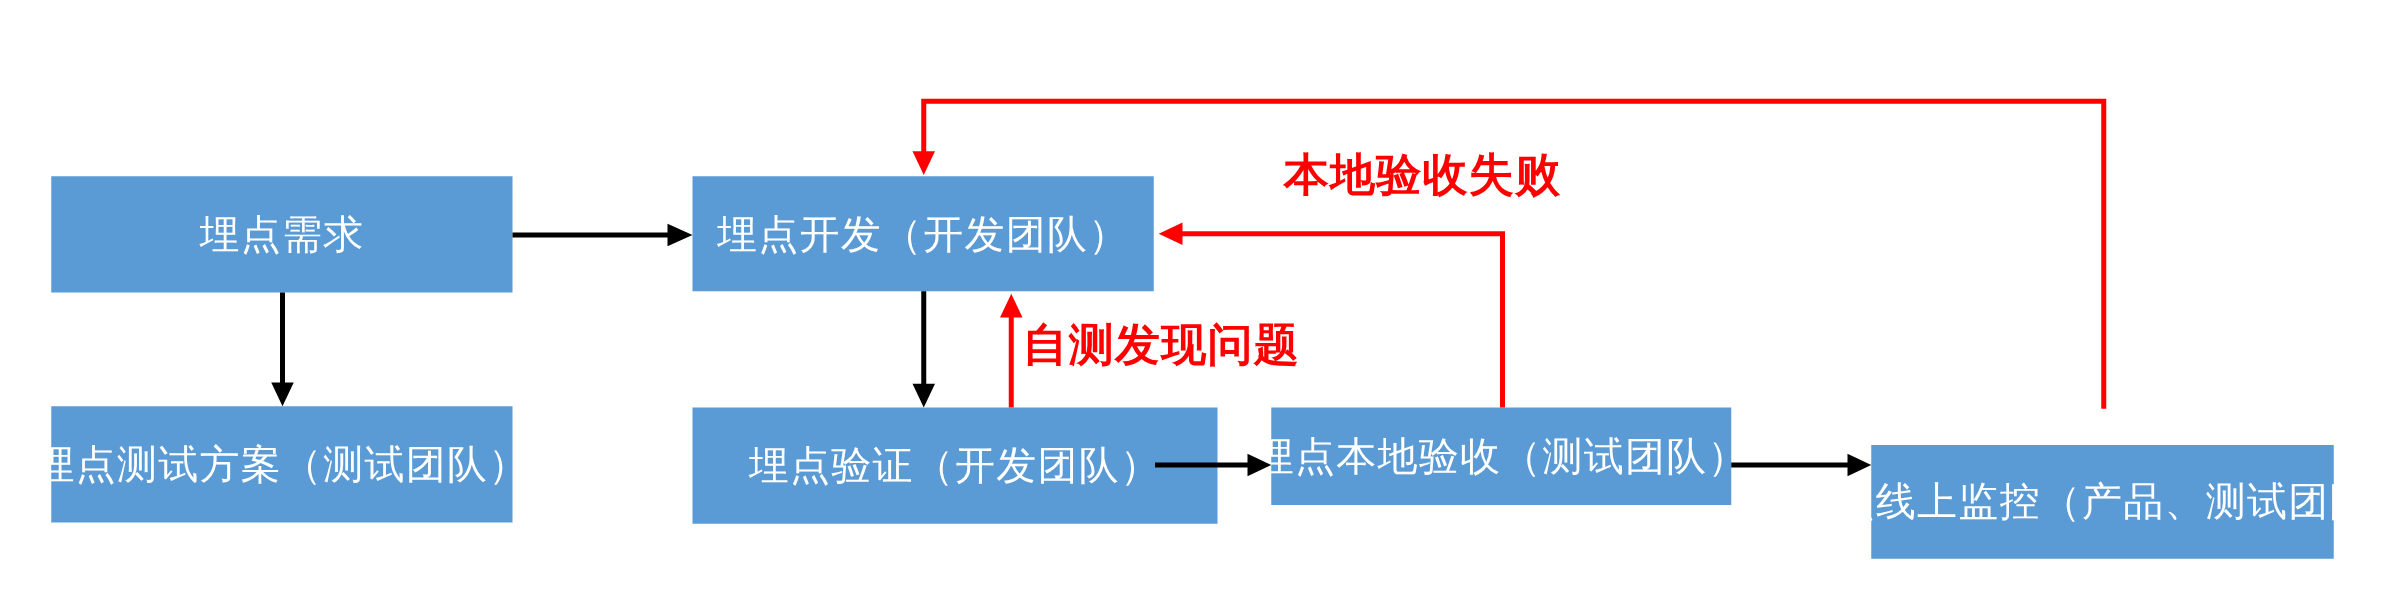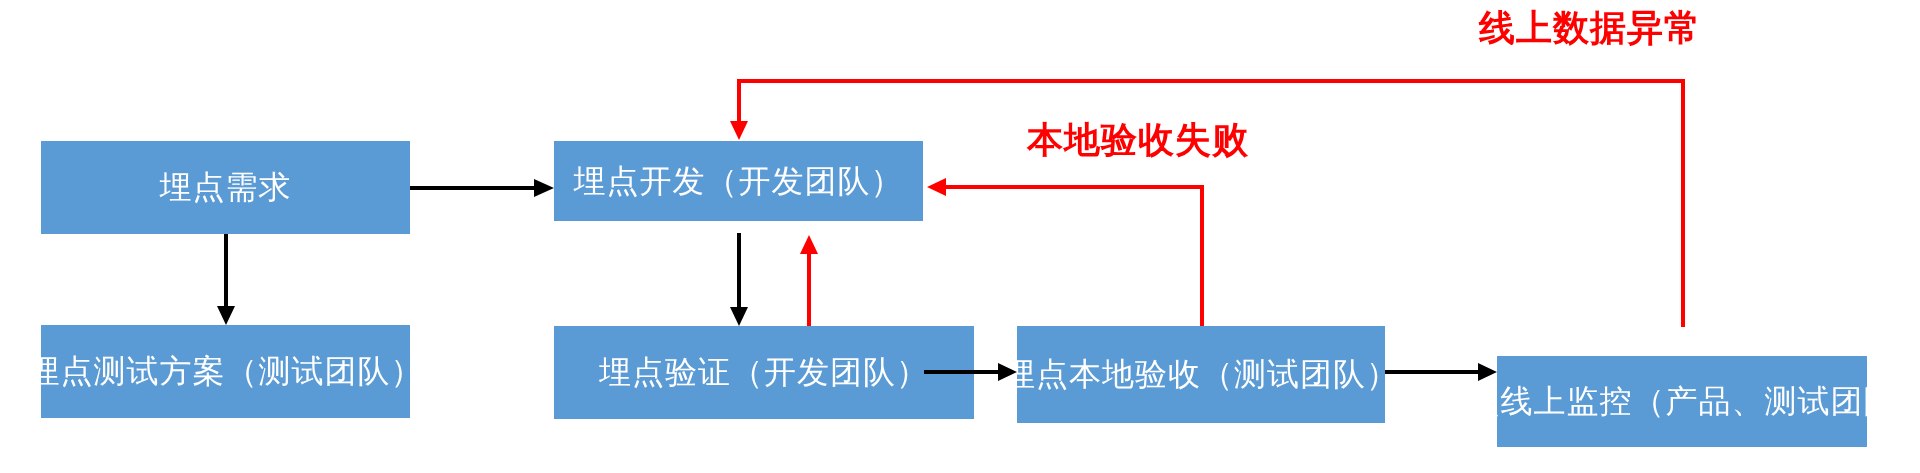--- a/index.html
+++ b/index.html
@@ -26,25 +26,25 @@
     text-align: center;
   }
   .node-title, .node-team {
     font-size: 32px;
     line-height: 45px;
     white-space: nowrap;
     letter-spacing: 1px;
   }
   
   .n1 { left: 41px;   top: 141px; width: 369px; height: 93px; }
-  .n2 { left: 554px;  top: 141px; width: 369px; height: 80px; }
+  .n2 { left: 554px;  top: 141px; width: 369px; height: 92px; }
   
   .n3 { left: 41px;   top: 325px; width: 369px; height: 93px; }
   .n4 { left: 554px;  top: 326px; width: 420px; height: 93px; }
-  .n5 { left: 1017px; top: 326px; width: 368px; height: 97px; }
+  .n5 { left: 1017px; top: 326px; width: 368px; height: 78px; }
   .n6 { left: 1497px; top: 327px; width: 370px; height: 91px; margin-top: 29px; }
 
   .edges-layer {
     position: absolute;
     left: 0; top: 0;
     width: 1920px;
     height: 473px;
     pointer-events: none;
   }
   .flow-line {
@@ -137,16 +137,16 @@
     <g>
       <polyline class="feedback-line" points="1202,326 1202,187 944,187"></polyline>
       <polygon class="feedback-head" points="927,187 946,178 946,196"></polygon>
     </g>
     <g>
       <polyline class="feedback-line" points="1683,327 1683,81 739,81 739,123"></polyline>
       <polygon class="feedback-head" points="739,140 730,121 748,121"></polygon>
     </g>
   </svg>
 
-  <div class="feedback-label lbl-online">线上数据异常</div>
   <div class="feedback-label lbl-local">本地验收失败</div>
+  <div class="feedback-label lbl-selftest">自测发现问题</div>
 
 </div>
 
 </body></html>

